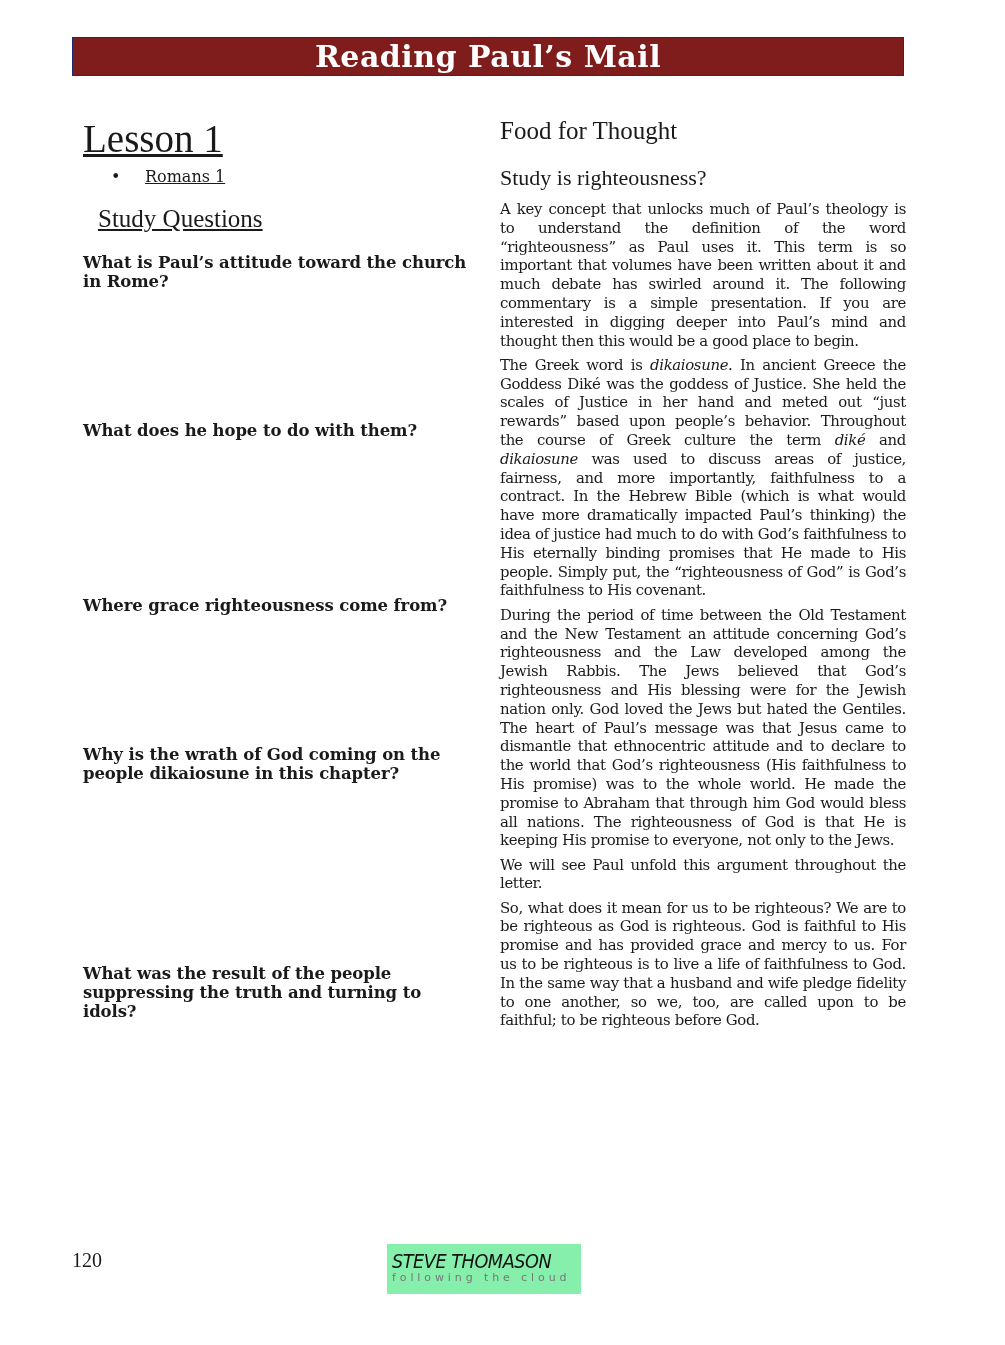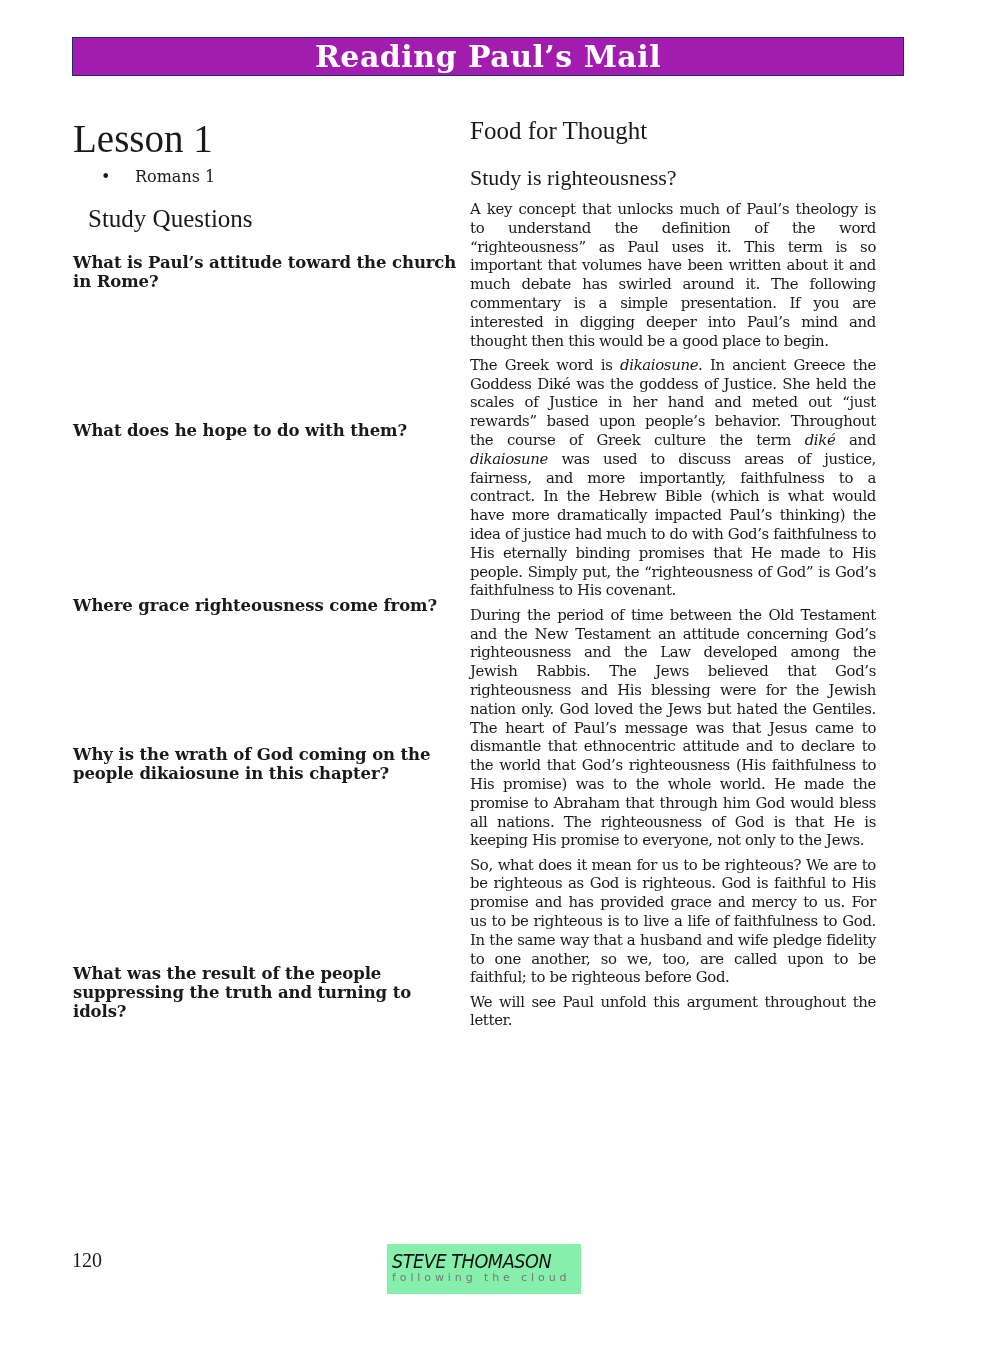--- a/index.html
+++ b/index.html
@@ -1,26 +1,26 @@
 <!DOCTYPE html>
 <html><head>
   <meta charset="utf-8">
   <style>
     html, body { margin: 0; padding: 0; background: #ffffff; }
     body { width: 1005px; height: 1345px; position: relative; overflow: hidden;
            font-family: "DejaVu Serif", "Liberation Serif", serif; color: #1a1a1a; }
 
     .banner { position: absolute; left: 72px; top: 37px; width: 832px; height: 39px;
-              background: #a21caf; border: 1px solid #1f2a70; box-sizing: border-box;
+              background: #7f1d1d; border: 1px solid #1f2a70; box-sizing: border-box;
               display: flex; align-items: center; justify-content: center; }
     .banner-title { color: #ffffff; font-family: "DejaVu Serif", serif; font-weight: bold;
                     font-size: 30px; letter-spacing: 0.5px; line-height: 1; }
 
-    .left-col { position: absolute; left: 73px; top: 112px; width: 405px; }
-    .right-col { position: absolute; left: 470px; top: 112px; width: 406px; }
+    .left-col { position: absolute; left: 83px; top: 112px; width: 405px; text-decoration: underline; }
+    .right-col { position: absolute; left: 500px; top: 112px; width: 406px; }
 
     .lesson-title { font-family: "Liberation Serif", serif; font-size: 39px; font-weight: normal;
                     margin: 4px 0 0 0; line-height: 46px; color: #1a1a1a; }
     .reading-list { list-style: none; margin: 4px 0 0 0; padding: 0; }
     .reading-item { position: relative; padding-left: 62px; font-size: 16px; line-height: 22px; }
     .reading-item .bullet { position: absolute; left: 28px; top: 0; }
 
     .section-title { font-family: "Liberation Serif", serif; font-size: 25px; font-weight: normal;
                      margin: 15px; line-height: 30px; color: #1a1a1a; }
     .sq-title { margin-top: 16px; }
@@ -71,22 +71,22 @@
   </div>
 </div>
 
 <div class="right-col">
   <h2 class="section-title fft-title">Food for Thought</h2>
   <h3 class="sub-title">Study is righteousness?</h3>
 
   <p class="para">A key concept that unlocks much of Paul’s theology is to understand the definition of the word “righteousness” as Paul uses it.  This term is so important that volumes have been written about it and much debate has swirled around it.  The following commentary is a simple presentation. If you are interested in digging deeper into Paul’s mind and thought then this would be a good place to begin.</p>
   <p class="para"><span>The Greek word is </span><em>dikaiosune</em><span>.  In ancient Greece the Goddess Diké was the goddess of Justice.  She held the scales of Justice in her hand and meted out “just rewards” based upon people’s behavior. Throughout the course of Greek culture the term </span><em>diké</em><span> and </span><em>dikaiosune</em><span> was used to discuss areas of justice, fairness, and more importantly, faithfulness to a contract.  In the Hebrew Bible (which is what would have more dramatically impacted Paul’s thinking) the idea of justice had much to do with God’s faithfulness to His eternally binding promises that He made to His people.  Simply put, the “righteousness of God” is God’s faithfulness to His covenant.</span></p>
   <p class="para">During the period of time between the Old Testament and the New Testament an attitude concerning God’s righteousness and the Law developed among the Jewish Rabbis.  The Jews believed that God’s righteousness and His blessing were for the Jewish nation only.  God loved the Jews but hated the Gentiles.  The heart of Paul’s message was that Jesus came to dismantle that ethnocentric attitude and to declare to the world that God’s righteousness (His faithfulness to His promise) was to the whole world.  He made the promise to Abraham that through him God would bless all nations.  The righteousness of God is that He is keeping His promise to everyone, not only to the Jews.</p>
+  <p class="para">We will see Paul unfold this argument throughout the letter.</p>
   <p class="para">So, what does it mean for us to be righteous?  We are to be righteous as God is righteous.  God is faithful to His promise and has provided grace and mercy to us.  For us to be righteous is to live a life of faithfulness to God.  In the same way that a husband and wife pledge fidelity to one another, so we, too, are called upon to be faithful; to be righteous before God.</p>
-  <p class="para">We will see Paul unfold this argument throughout the letter.</p>
 </div>
 
 <div class="page-number">120</div>
 
 <div class="logo">
   <div class="logo-name">STEVE THOMASON</div>
   <div class="logo-tag">following the cloud</div>
 </div>
 
 </body></html>

